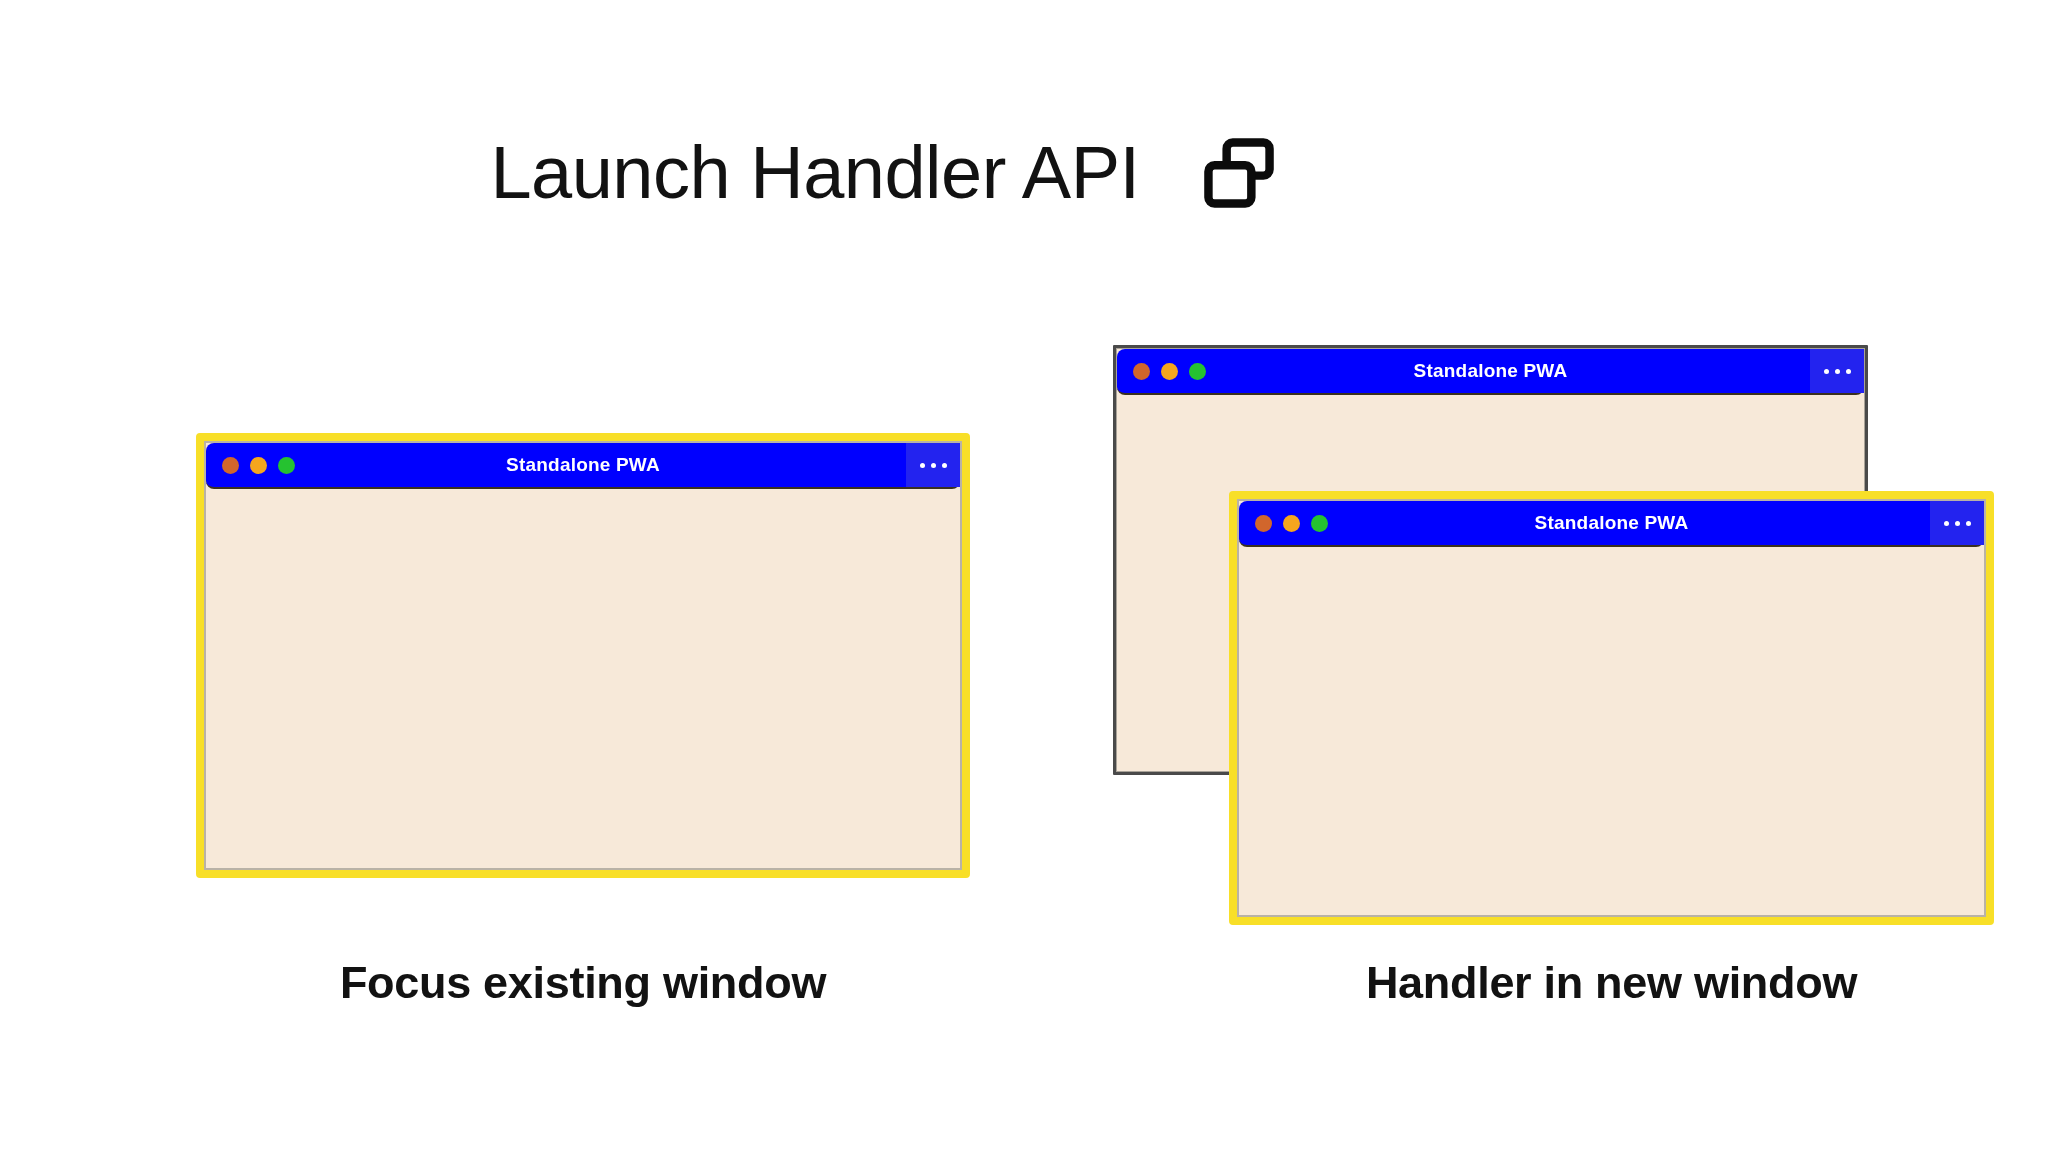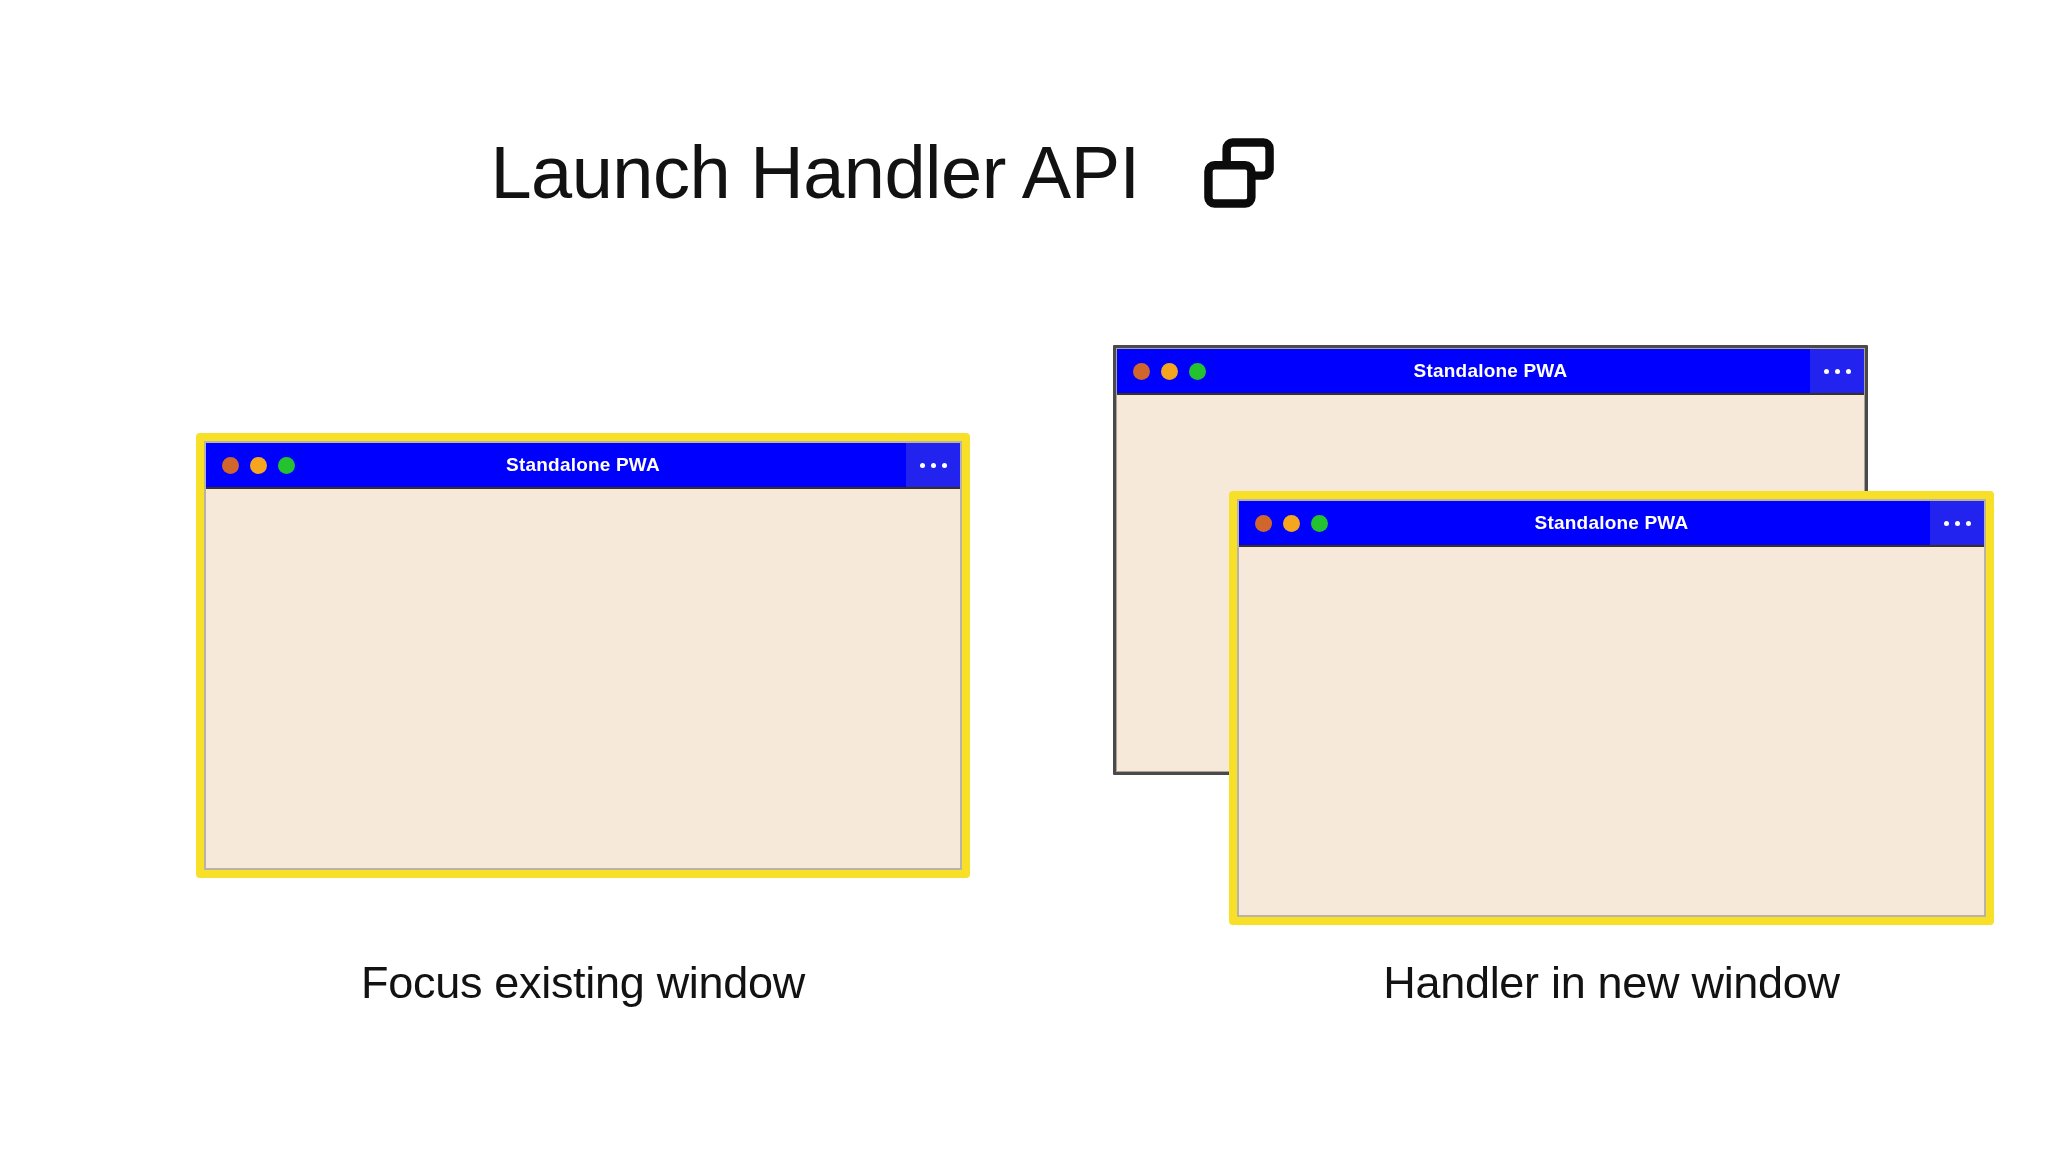--- a/index.html
+++ b/index.html
@@ -76,20 +76,21 @@
 
   .titlebar {
     position: relative;
     flex: 0 0 auto;
     height: 46px;
     background: #0000ff;
     display: flex;
     align-items: center;
     border-bottom: 2px solid #3a3020;
     box-sizing: border-box;
+    border-radius: 8px;
   }
   .traffic-lights {
     display: flex;
     align-items: center;
     gap: 11px;
     margin-left: 16px;
     flex: 0 0 auto;
     z-index: 2;
   }
   .dot {
@@ -162,21 +163,21 @@
     left: 1229px;
     top: 491px;
     width: 765px;
     height: 434px;
   }
 
   
   .caption {
     position: absolute;
     font-size: 45px;
-    font-weight: 400;
+    font-weight: 700;
     color: #121212;
     letter-spacing: -0.3px;
     white-space: nowrap;
     text-align: center;
     line-height: 1;
   }
   #caption-left {
     left: 196px;
     width: 774px;
     top: 960px;

